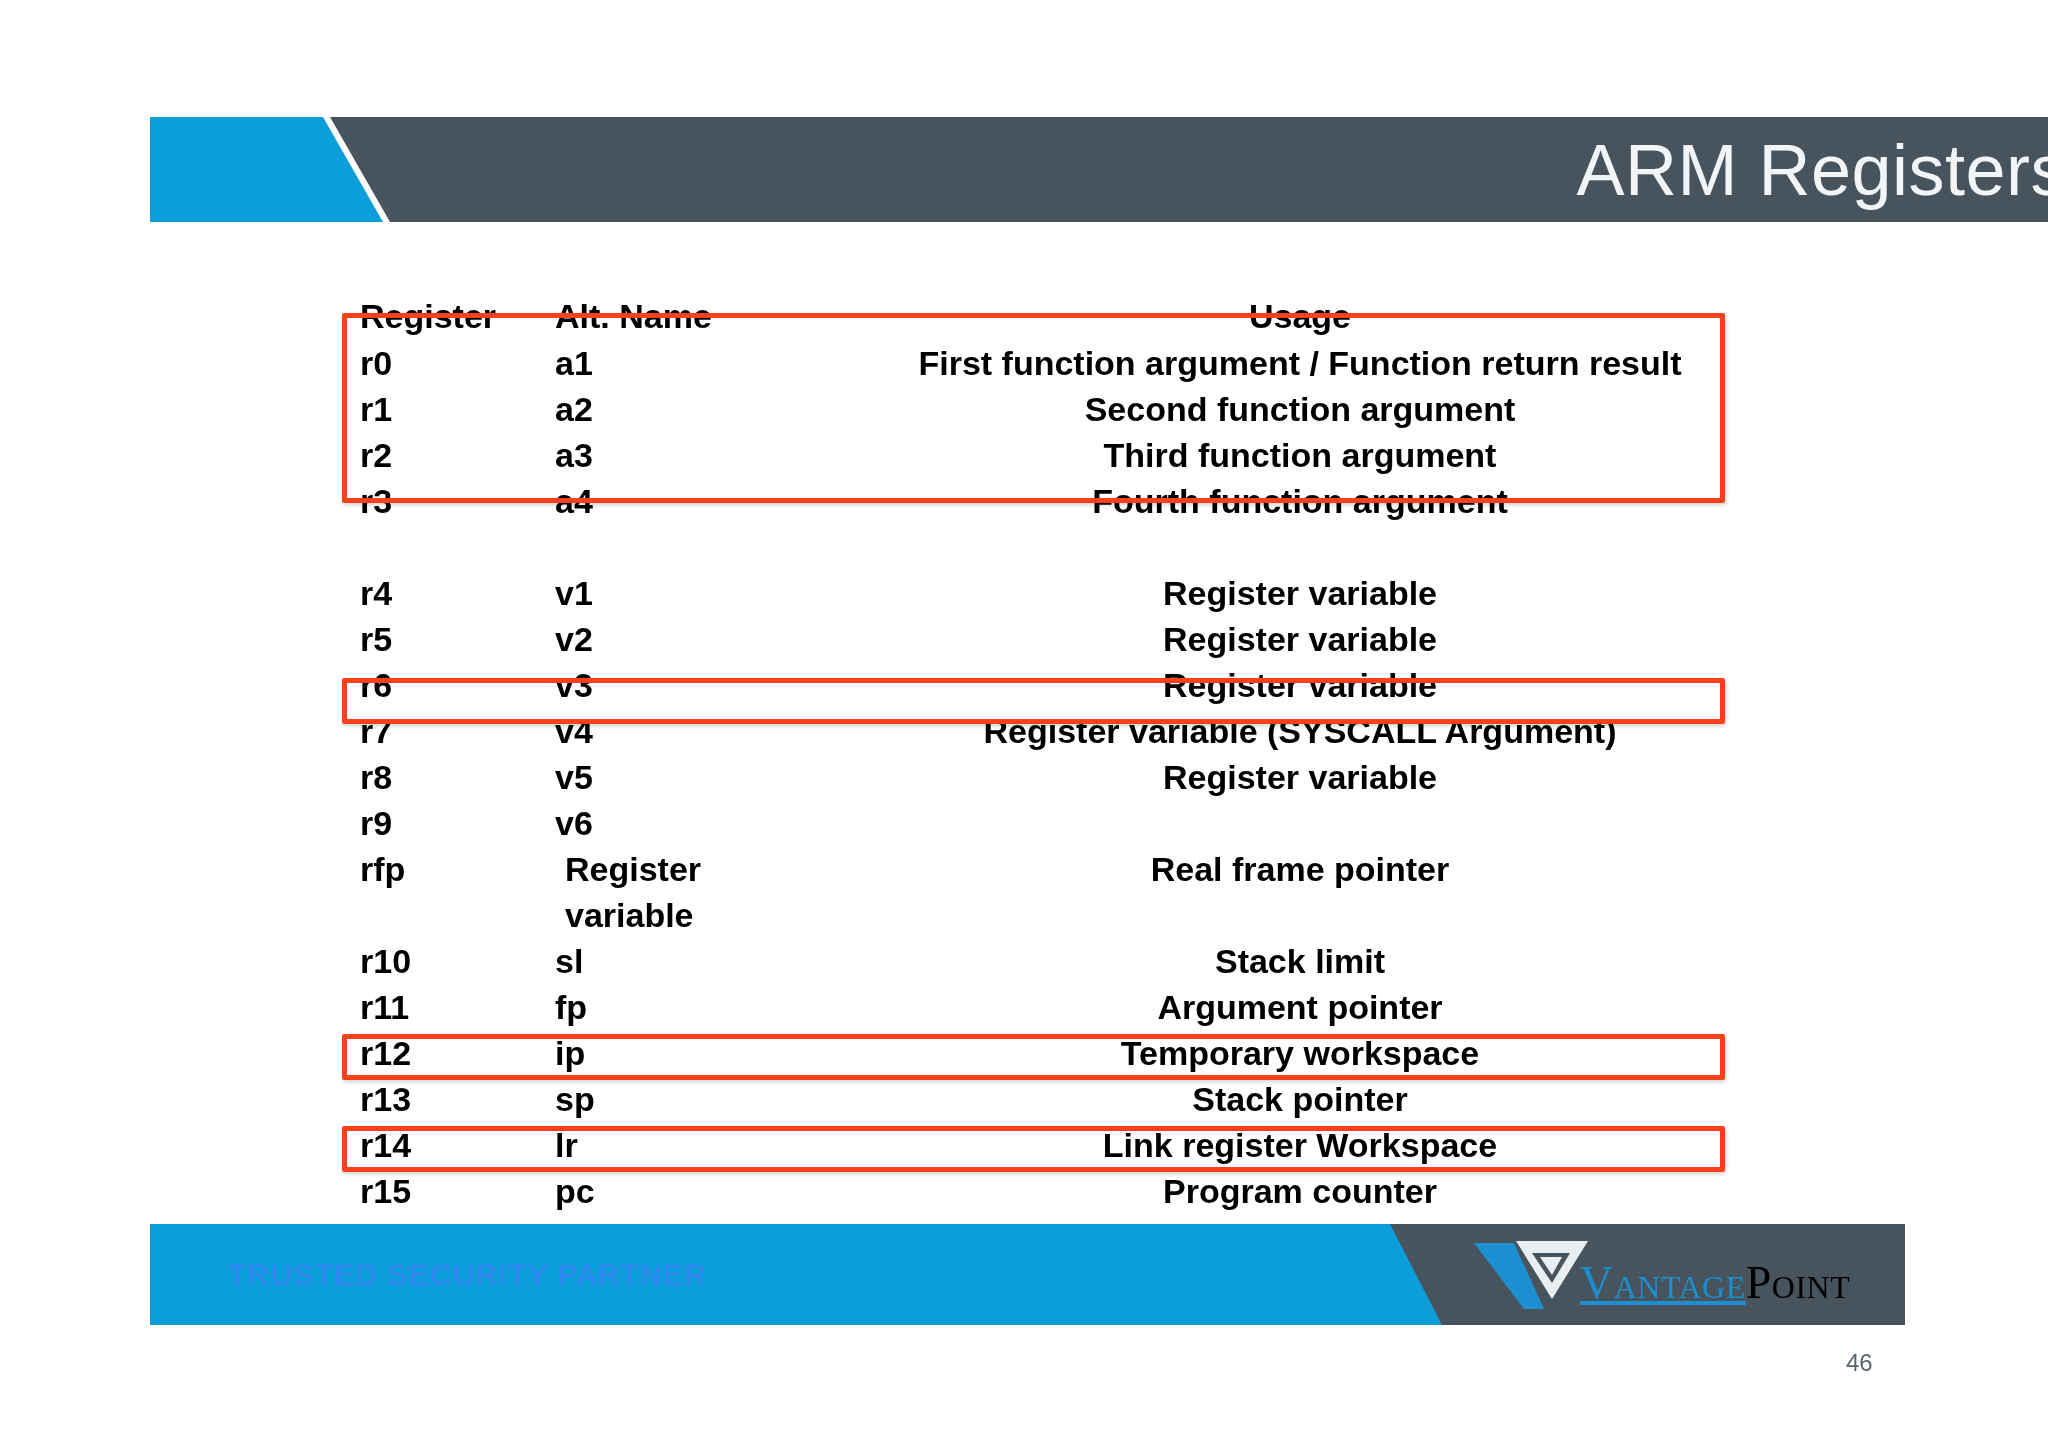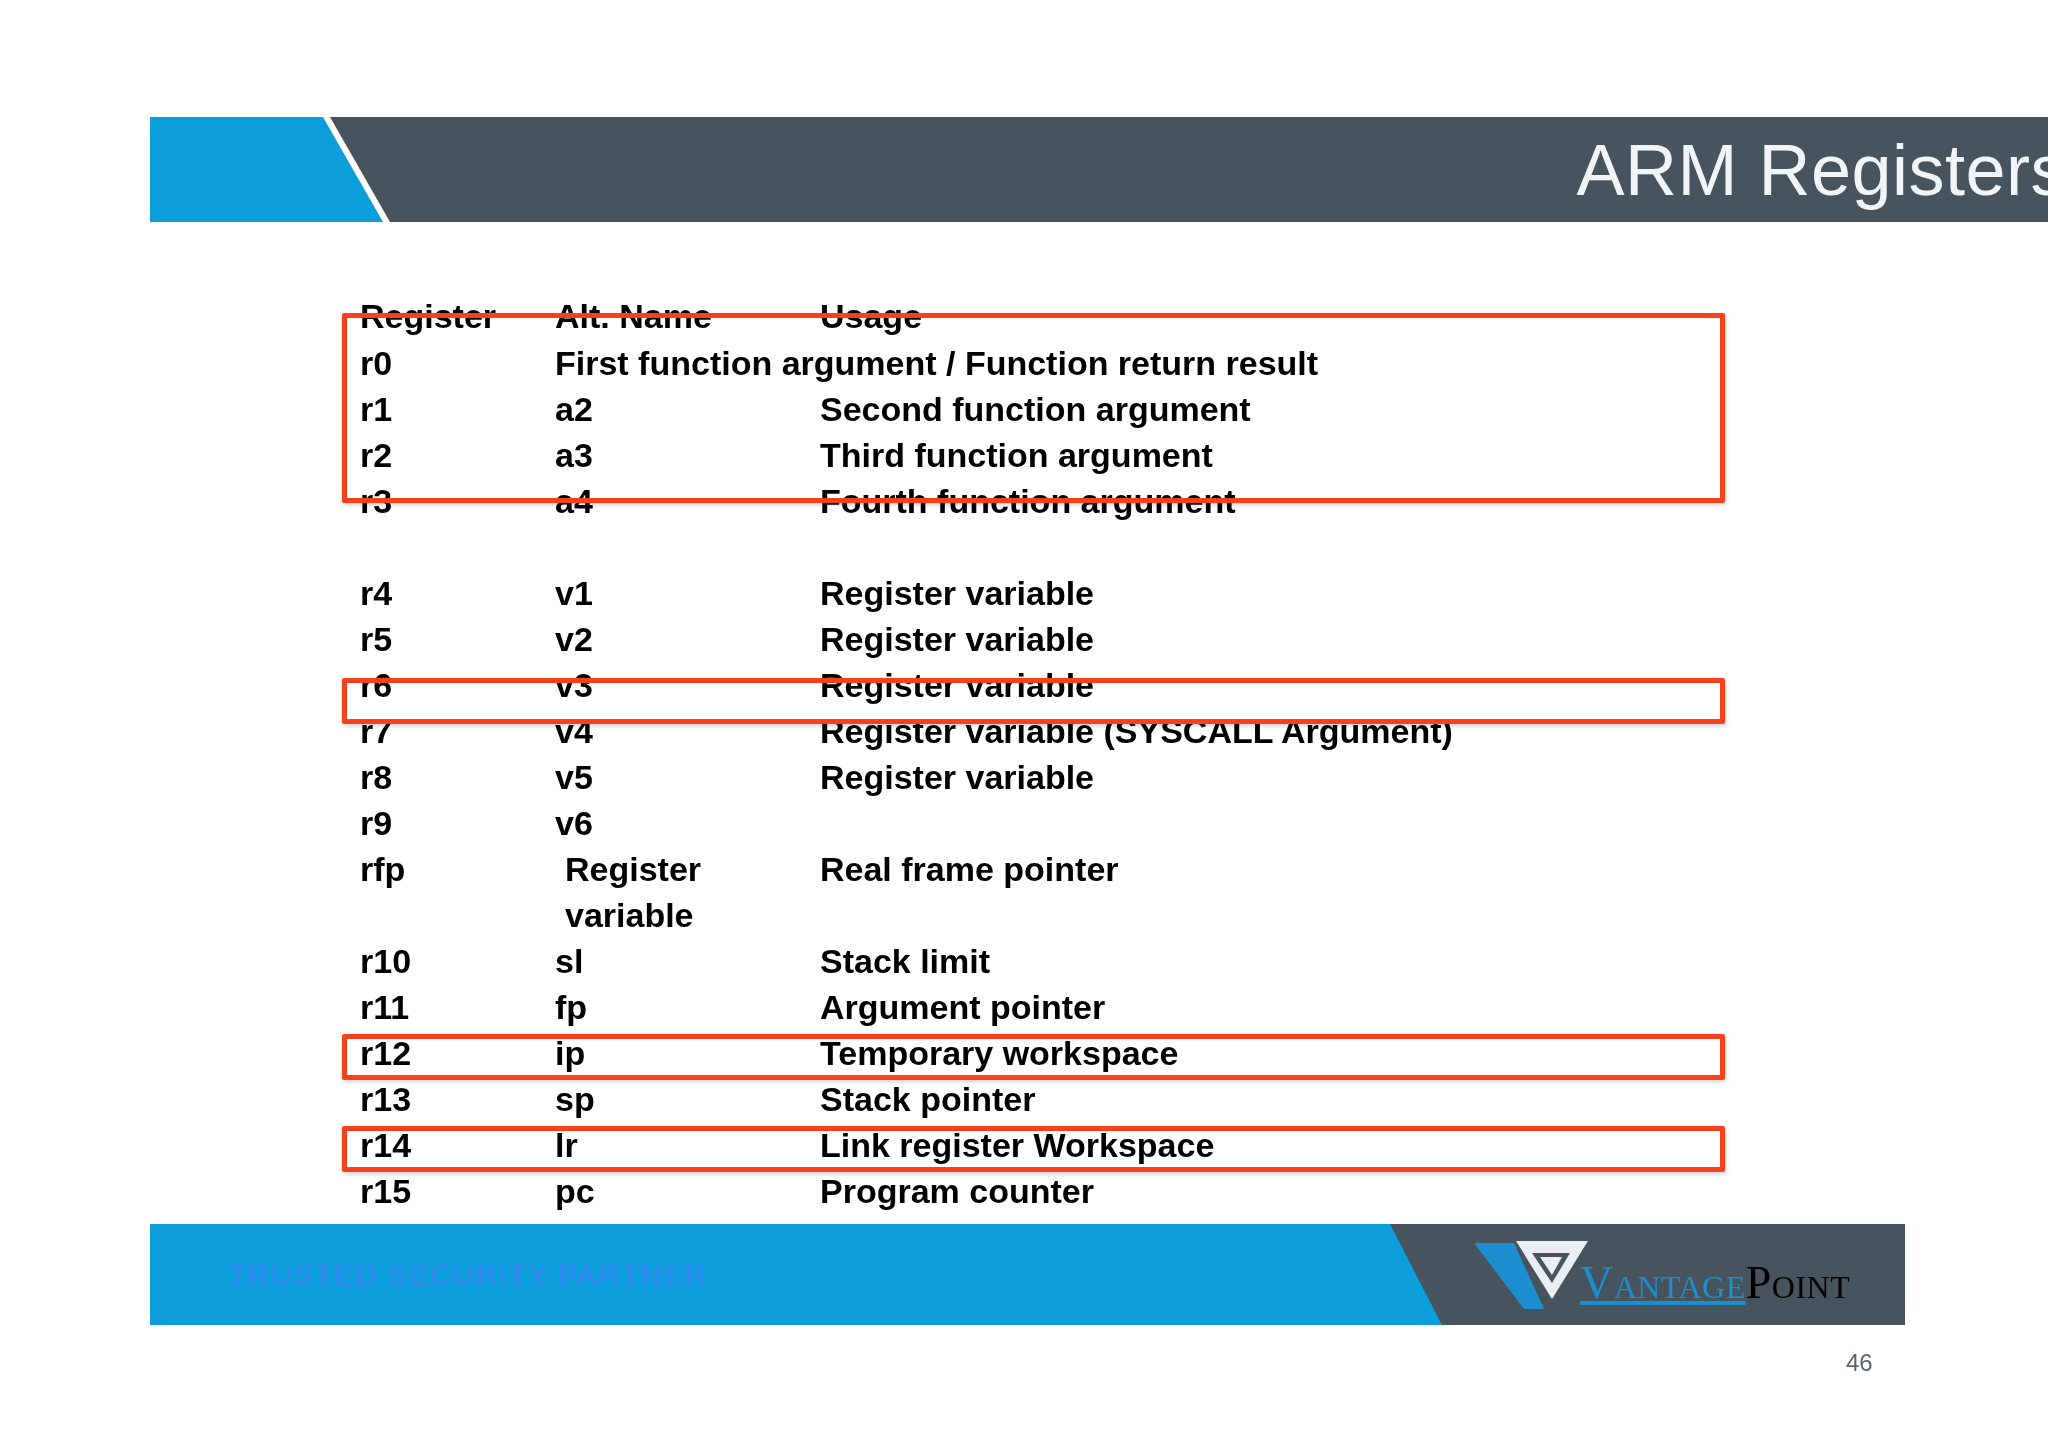--- a/index.html
+++ b/index.html
@@ -99,20 +99,21 @@
     flex: 0 0 265px;
   }
   .col-alt.indent {
     padding-left: 10px;
     box-sizing: border-box;
     white-space: normal;
     line-height: 46px;
   }
   .col-usage {
     flex: 1 1 auto;
+    text-align: center;
   }
 
   
   .highlight-box {
     position: absolute;
     border: 5px solid #F8401A;
     border-radius: 2px;
     box-sizing: border-box;
     pointer-events: none;
     box-shadow: 1px 2px 4px rgba(0,0,0,0.18);
@@ -217,20 +218,21 @@
   <div id="reg-table">
 
     <div class="reg-row header-row">
       <div class="col-reg">Register</div>
       <div class="col-alt">Alt. Name</div>
       <div class="col-usage">Usage</div>
     </div>
 
     <div class="reg-row">
       <div class="col-reg">r0</div>
+      <div class="col-alt">a1</div>
       <div class="col-usage">First function argument / Function return result</div>
     </div>
 
     <div class="reg-row">
       <div class="col-reg">r1</div>
       <div class="col-alt">a2</div>
       <div class="col-usage">Second function argument</div>
     </div>
 
     <div class="reg-row">

